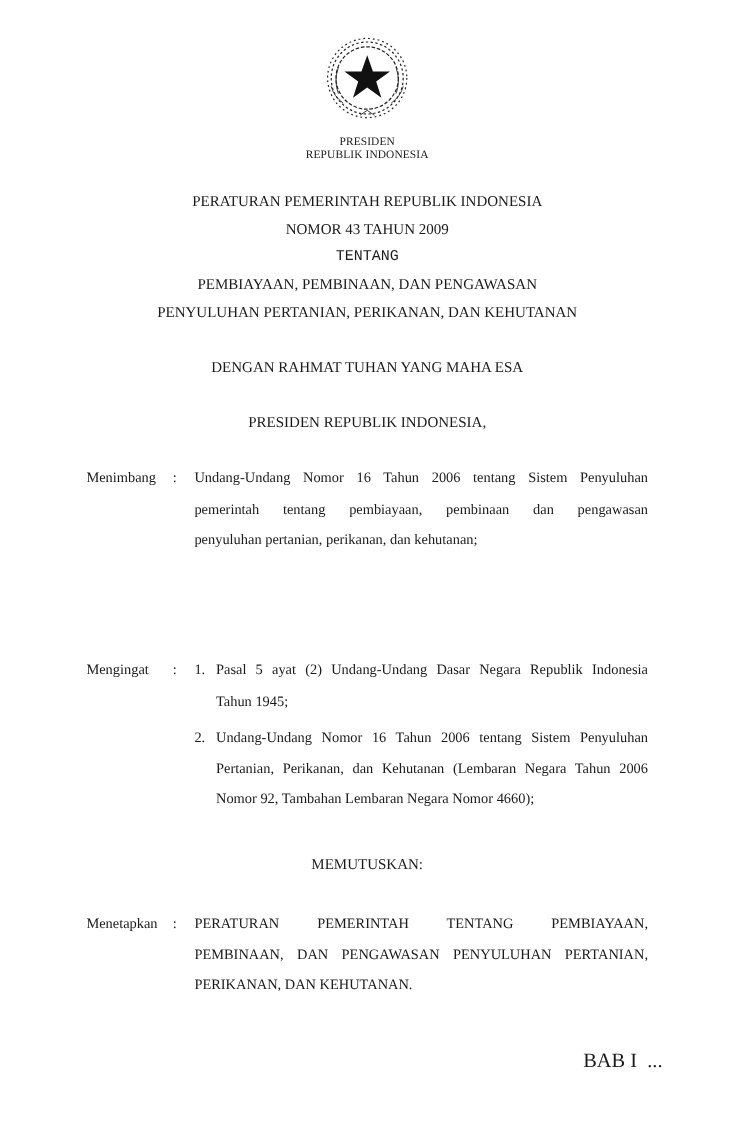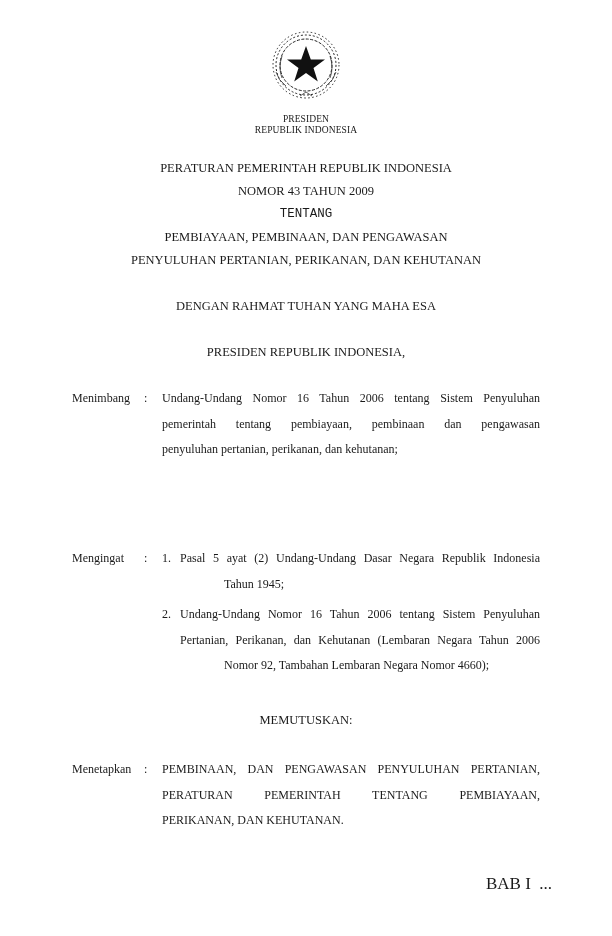--- a/index.html
+++ b/index.html
@@ -34,21 +34,21 @@
       white-space: nowrap;
     }
     .para .ln.last { text-align-last: left; }
     .list-num {
       position: absolute; left: 162px; font-size: 12px; line-height: 25.5px;
     }
     .list-body {
       position: absolute; left: 180px; width: 360px; font-size: 12px; line-height: 25.5px;
     }
     .list-body .ln { display: block; text-align-last: justify; white-space: nowrap; height: 25.5px; }
-    .list-body .ln.last { text-align-last: left; margin-left: 44px; }
+    .list-body .ln.last { text-align-last: left; }
     .footer-next {
       position: absolute; left: 486px; top: 876px; font-size: 17px; line-height: 15px;
     }
   </style>
 </head>
 <body>
 
 <div class="emblem">
   <svg width="76" height="76" viewBox="0 0 76 76">
     <g fill="none" stroke="#222" stroke-width="1">
@@ -101,18 +101,18 @@
   <span class="ln">Undang-Undang Nomor 16 Tahun 2006 tentang Sistem Penyuluhan</span>
   <span class="ln">Pertanian, Perikanan, dan Kehutanan (Lembaran Negara Tahun 2006</span>
   <span class="ln last">Nomor 92, Tambahan Lembaran Negara Nomor 4660);</span>
 </div>
 
 <div class="center-line" style="top:713px;">MEMUTUSKAN:</div>
 
 <div class="label" style="top:762px;">Menetapkan</div>
 <div class="colon" style="top:762px;">:</div>
 <div class="para" style="top:757px;">
+  <span class="ln">PERATURAN PEMERINTAH TENTANG PEMBIAYAAN,</span>
   <span class="ln">PEMBINAAN, DAN PENGAWASAN PENYULUHAN PERTANIAN,</span>
-  <span class="ln">PERATURAN PEMERINTAH TENTANG PEMBIAYAAN,</span>
   <span class="ln last">PERIKANAN, DAN KEHUTANAN.</span>
 </div>
 
 <div class="footer-next" style="white-space:pre;">BAB I  ...</div>
 
 </body></html>

